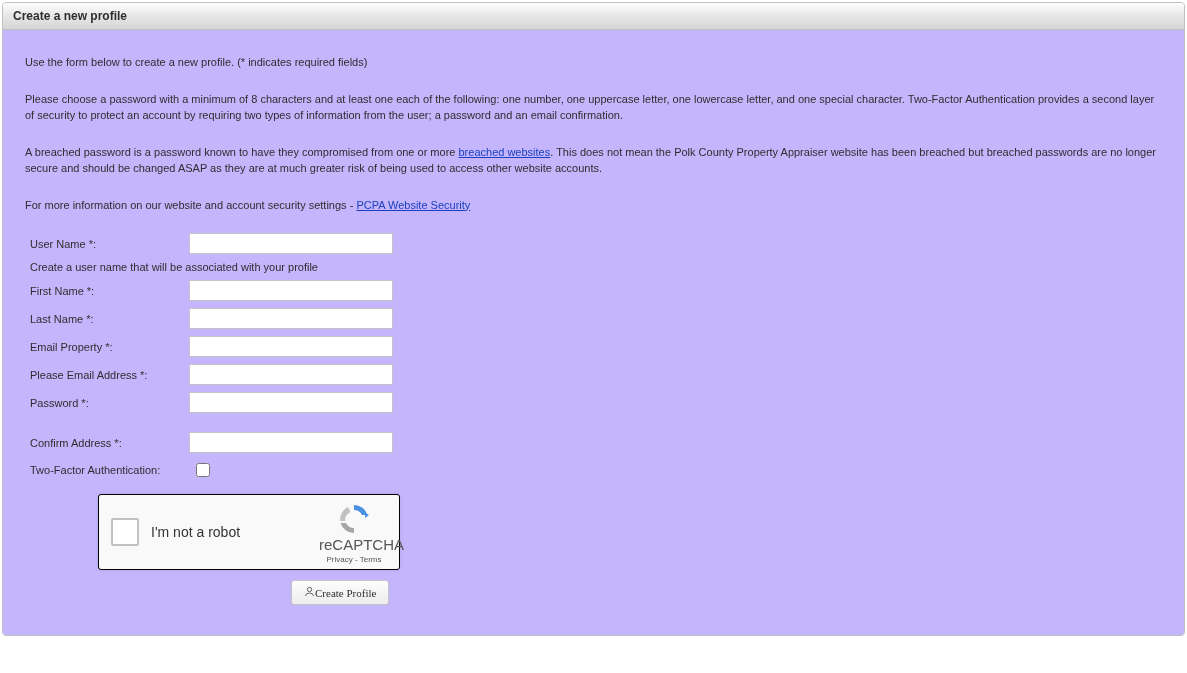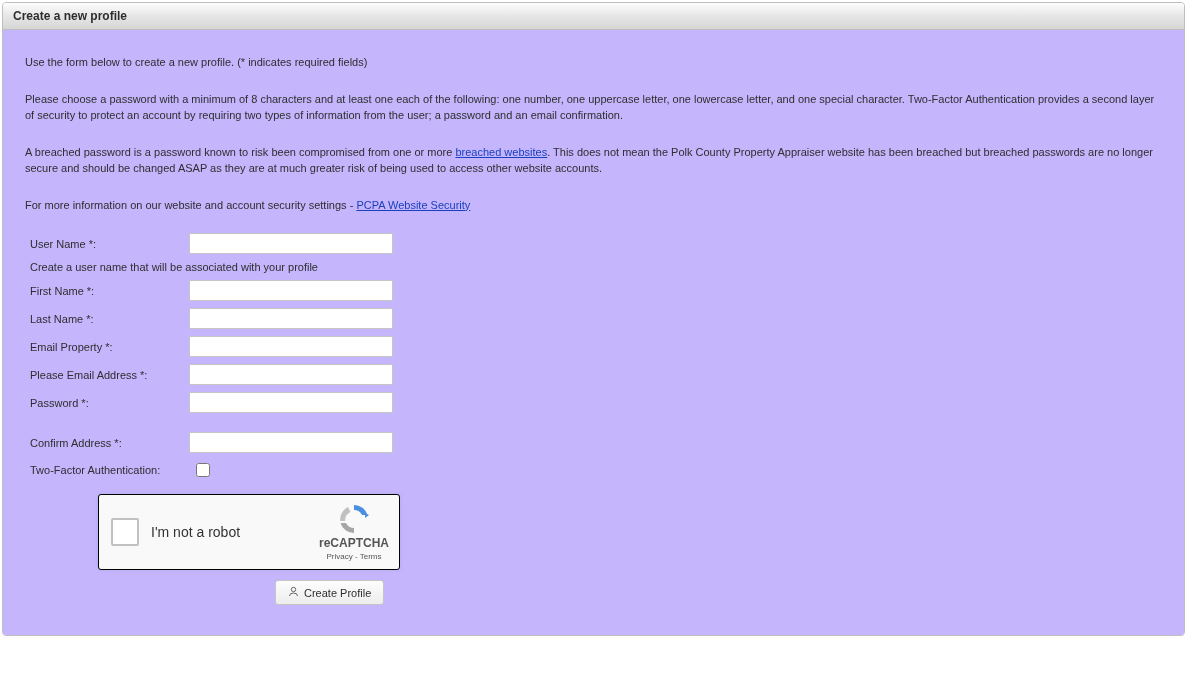--- a/index.html
+++ b/index.html
@@ -116,51 +116,50 @@
       text-align: center;
       width: 70px;
     }
     .recaptcha-logo {
       width: 32px;
       height: 32px;
       margin: 0 auto 1px auto;
       position: relative;
     }
     .recaptcha-brand {
-      font-size: 12px;
+      font-size: 15px;
       color: #555;
       font-family: Arial, sans-serif;
-      font-weight: bold;
     }
     .recaptcha-links {
       font-size: 8px;
       color: #555;
       margin-top: 2px;
       font-family: Arial, sans-serif;
     }
     .recaptcha-links a {
       color: #555;
       text-decoration: none;
     }
     .submit-row {
       margin-left: 250px;
       margin-top: 10px;
     }
     .create-btn {
       background: linear-gradient(to bottom, #fdfdfd 0%, #ededed 100%);
       border: 1px solid #c5c5c5;
       border-radius: 3px;
       padding: 5px 12px;
-      font-family: Liberation Sans, sans-serif;
+      font-family: Liberation Serif, serif;
       font-size: 11px;
       color: #2e2e2e;
       cursor: pointer;
       display: inline-flex;
       align-items: center;
-      gap: 5px;
+      margin-left: 16px;
     }
     .user-icon {
       display: inline-block;
     }
   </style>
 </head>
 <body>
 
 <div class="panel">
   <div class="panel-header">
@@ -171,21 +170,21 @@
     <div class="intro-text intro-block">
       <p>Use the form below to create a new profile. (* indicates required fields)</p>
     </div>
 
     <div class="intro-text intro-block">
       <p>Please choose a password with a minimum of 8 characters and at least one each of the following: one number, one uppercase letter, one lowercase letter, and one special character. Two-Factor Authentication provides a second layer of security to protect an account by requiring two types of information from the user; a password and an email confirmation.</p>
     </div>
 
     <div class="intro-text intro-block">
       <p>
-        <span>A breached password is a password known to risk been compromised from one or more </span><a href="#">breached websites</a><span>. This does not mean the Polk County Property Appraiser website has been breached but breached passwords are no longer secure and should be changed ASAP as they are at much greater risk of being used to access other website accounts.</span>
+        <span>A breached password is a password known to have they compromised from one or more </span><a href="#">breached websites</a><span>. This does not mean the Polk County Property Appraiser website has been breached but breached passwords are no longer secure and should be changed ASAP as they are at much greater risk of being used to access other website accounts.</span>
       </p>
     </div>
 
     <div class="intro-text intro-block">
       <p>
         <span>For more information on our website and account security settings - </span><a href="#">PCPA Website Security</a>
       </p>
     </div>
 
     <div class="form-row">

